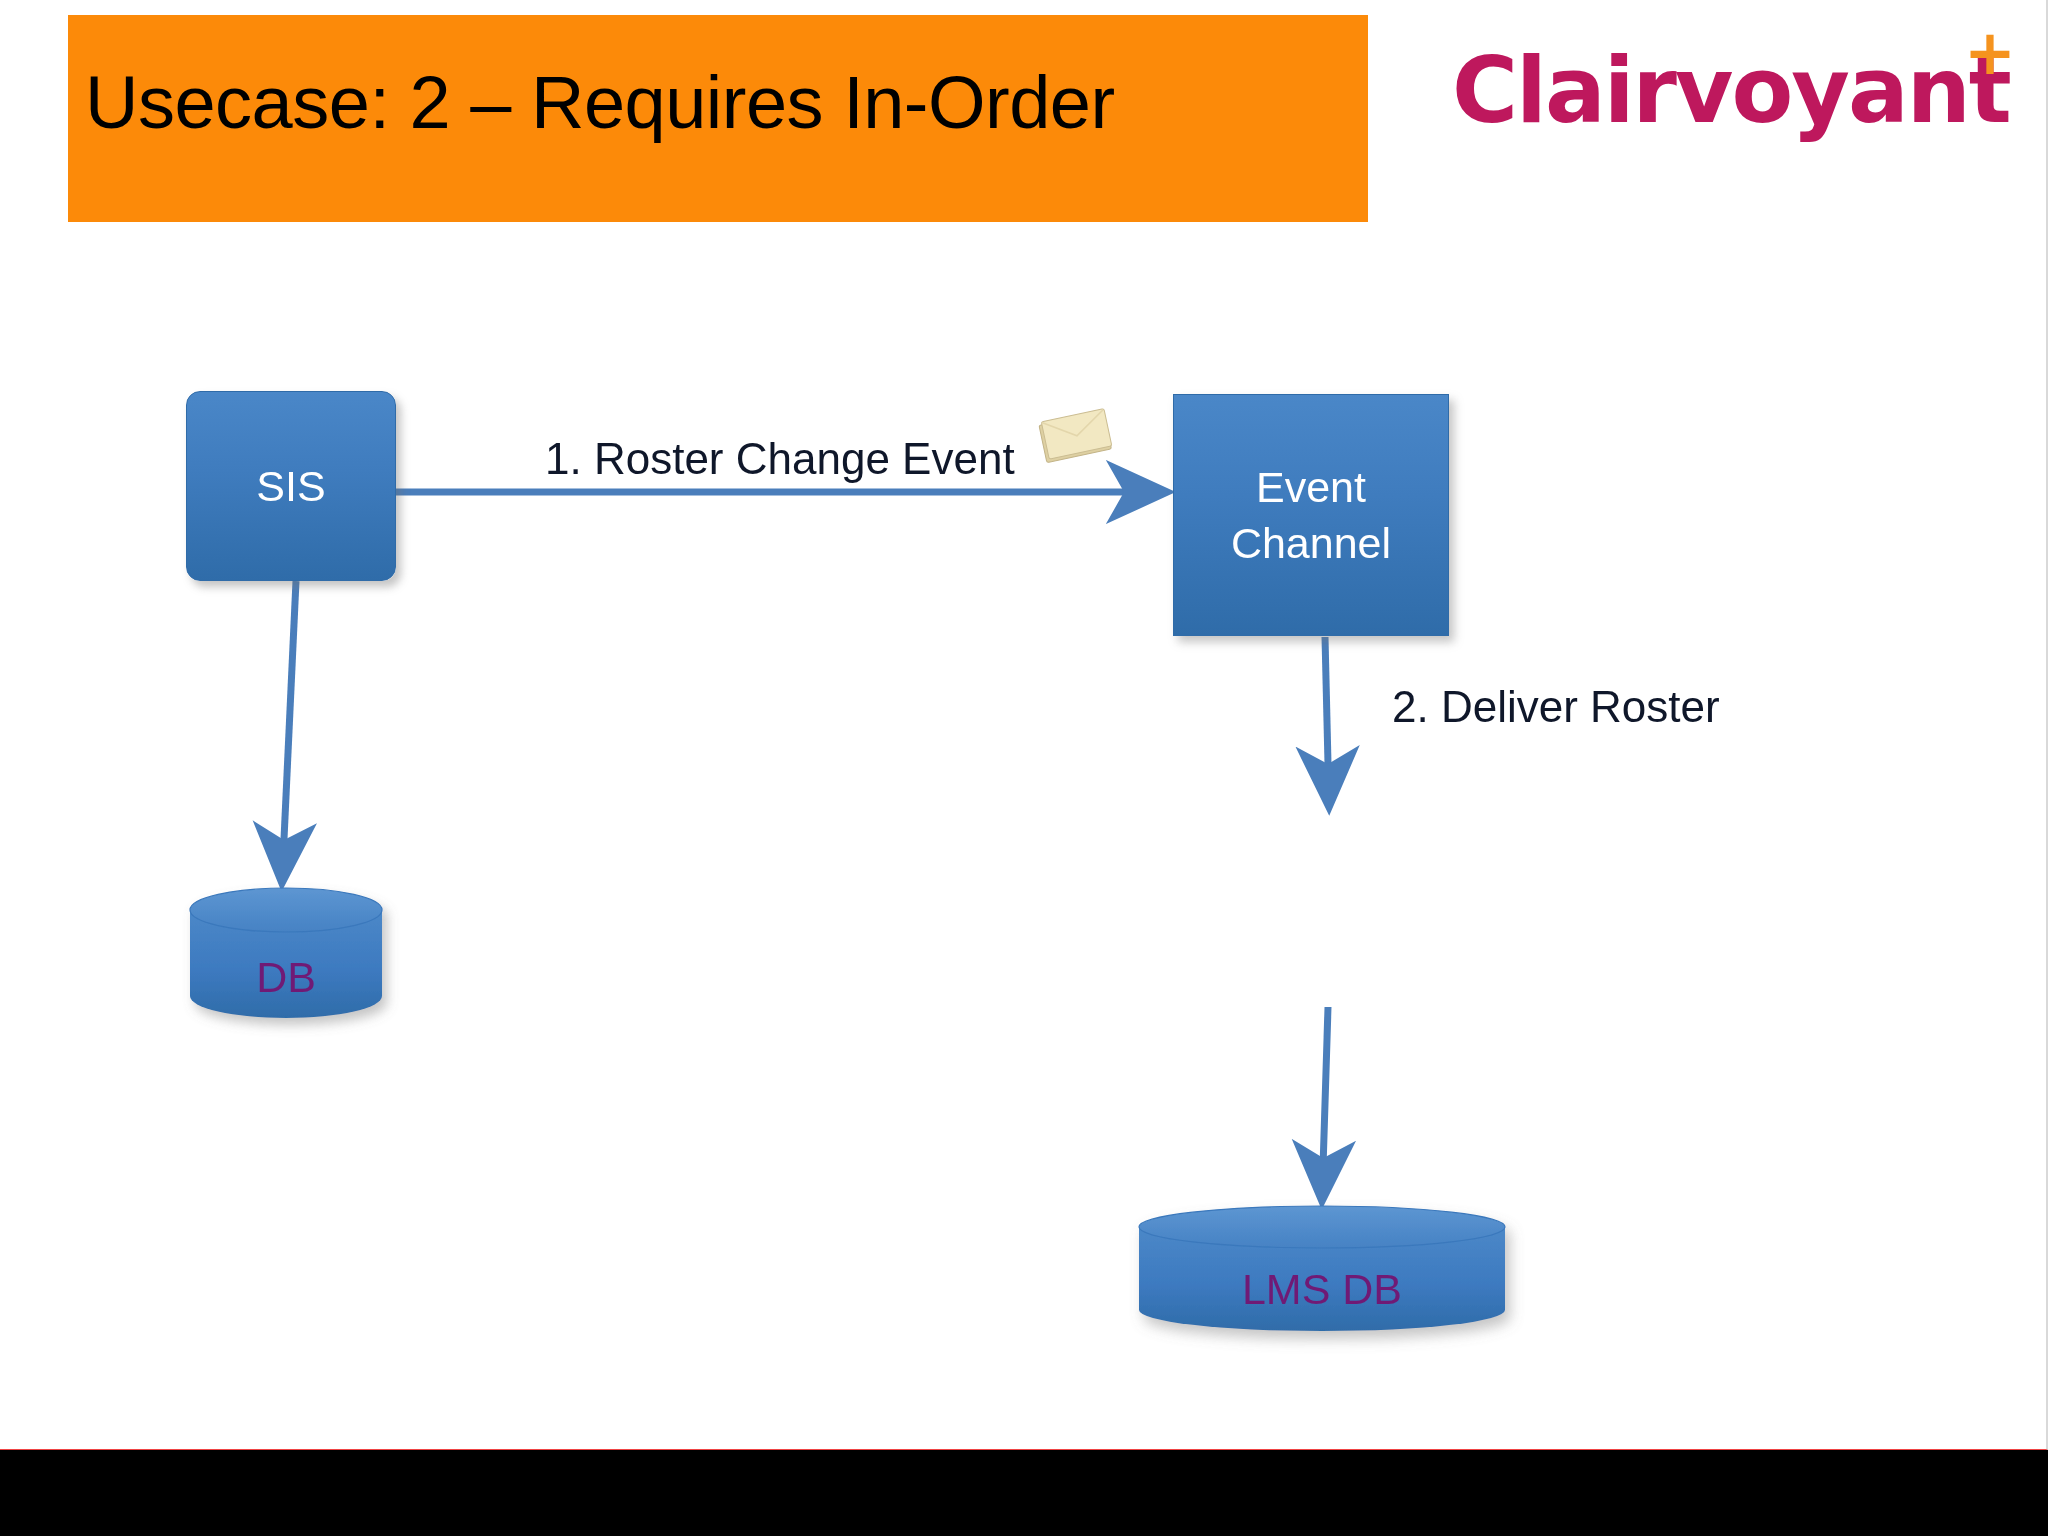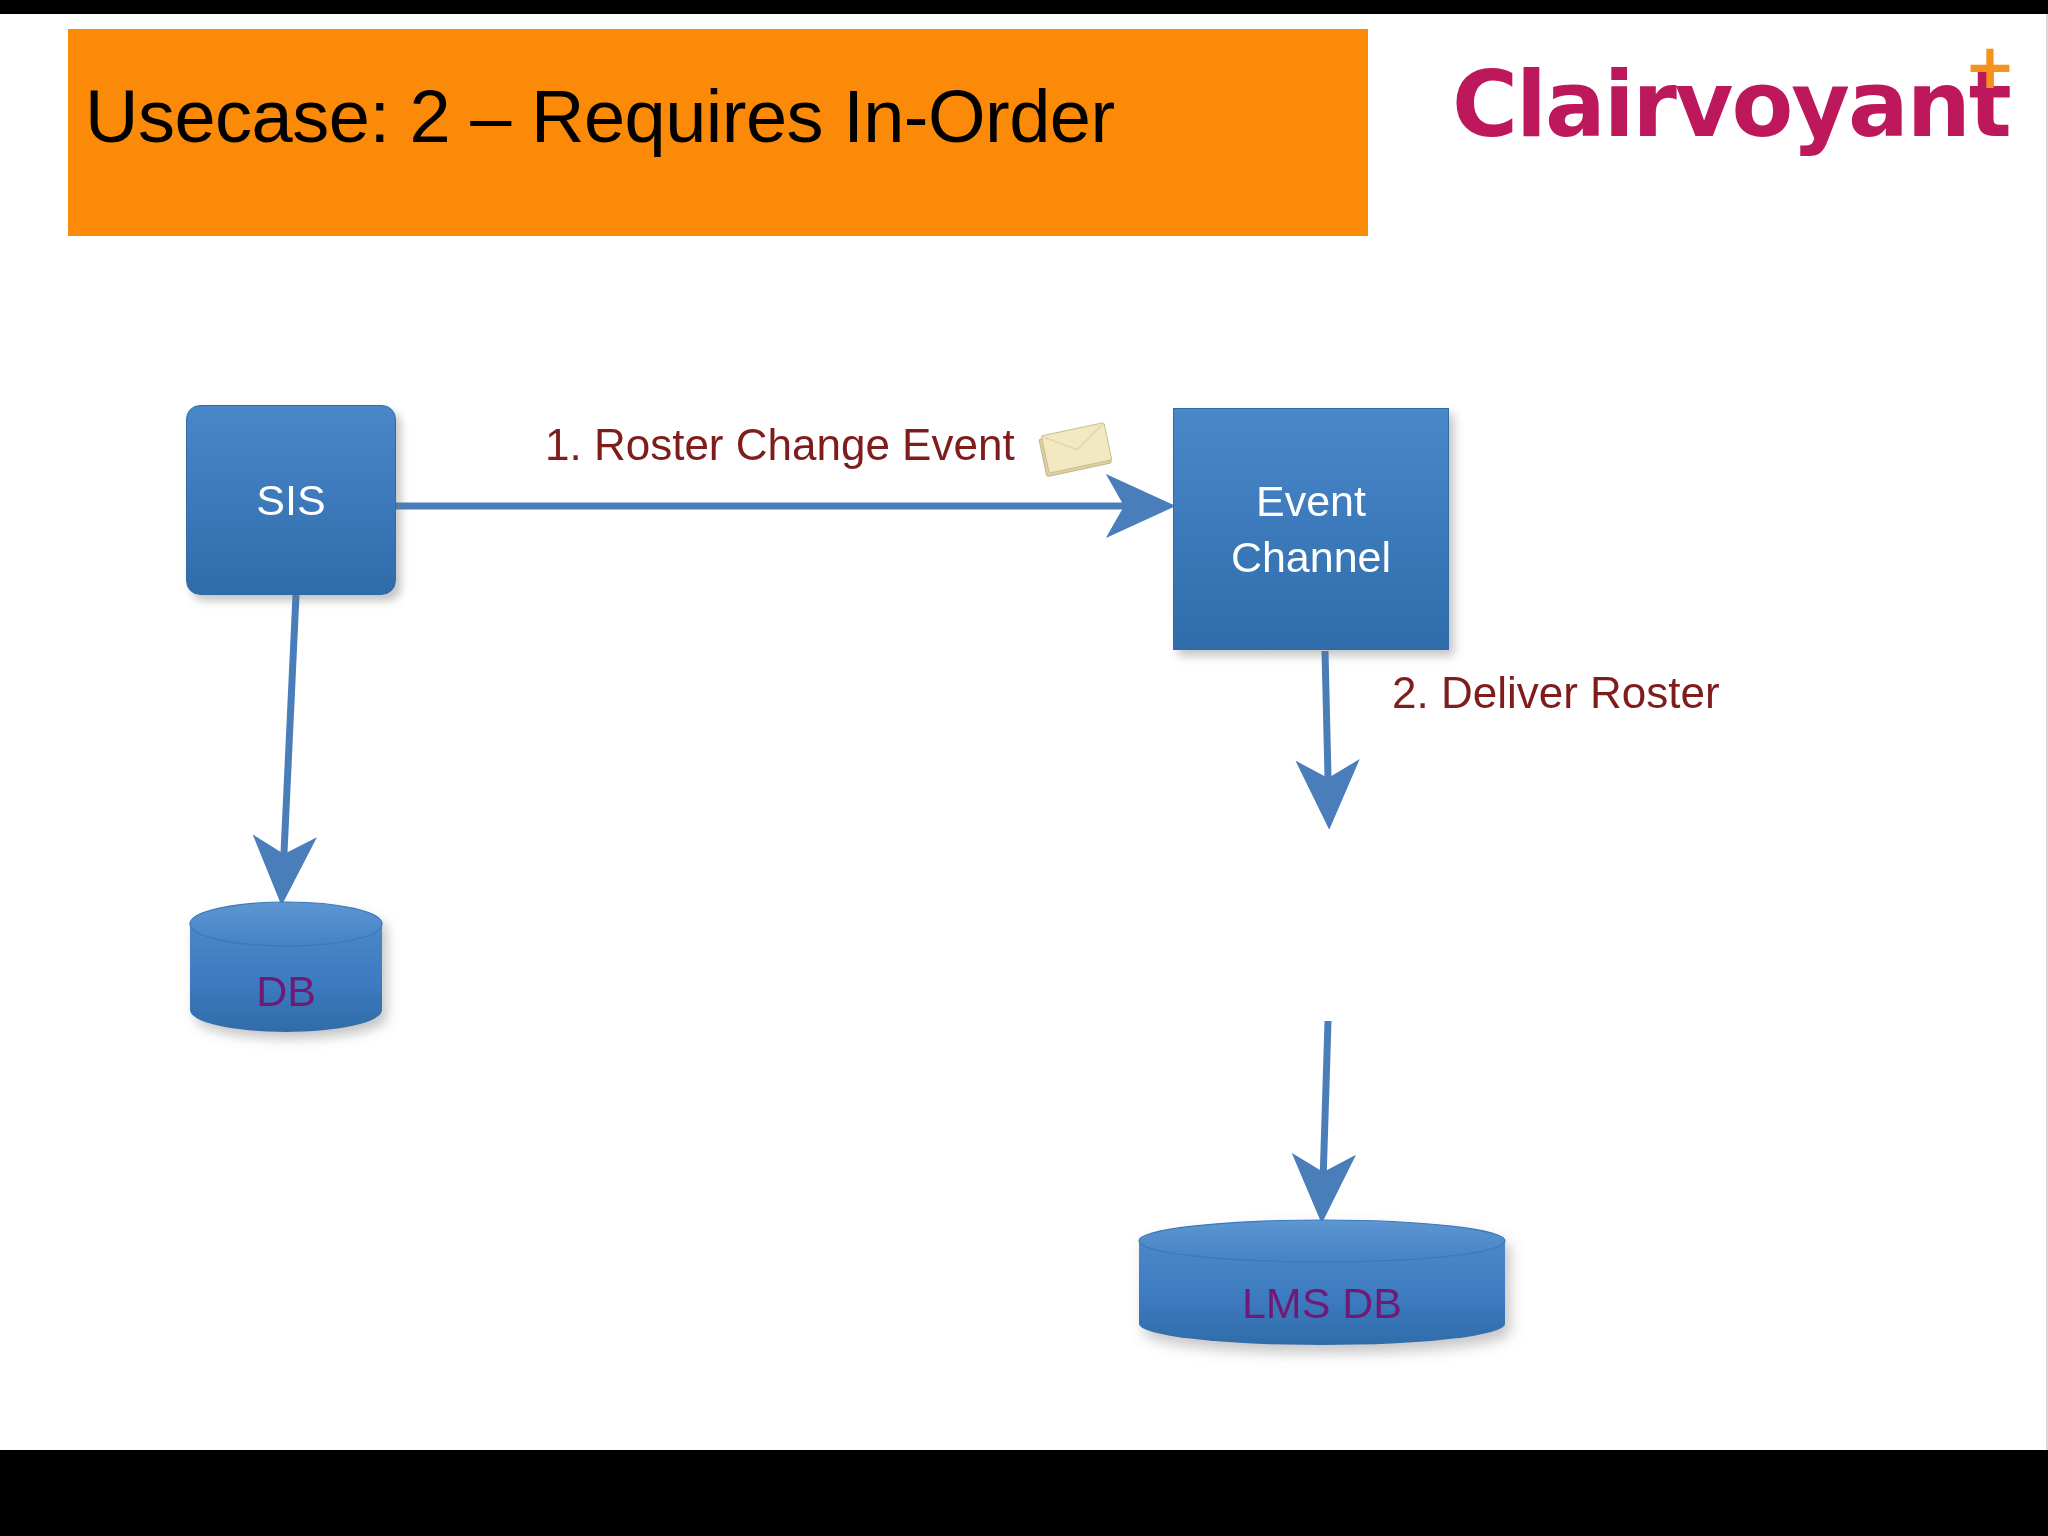--- a/index.html
+++ b/index.html
@@ -11,27 +11,27 @@
     width: 2048px;
     height: 1536px;
     overflow: hidden;
     font-family: "Liberation Sans", sans-serif;
   }
 
   
   #slide {
     position: absolute;
     left: 0;
-    top: 14px;
+    top: 0;
     width: 2048px;
     height: 1450px;
     background: #ffffff;
     box-sizing: border-box;
     border-right: 2px solid #d9d9d9;
-    border-bottom: 5px solid #ef4444;
+    border-bottom: 1px solid #ef4444;
     overflow: hidden;
   }
   #bottom-bar {
     position: absolute;
     left: 0;
     top: 1450px;
     width: 2048px;
     height: 86px;
     background: #000000;
   }
@@ -140,26 +140,27 @@
     width: 2048px;
     height: 1450px;
     z-index: 3;
     pointer-events: none;
     overflow: visible;
   }
 
   
   .edge-label {
     position: absolute;
-    color: #7f1d1d;
+    color: #0f172a;
     font-family: "Liberation Sans", sans-serif;
     font-size: 44px;
     line-height: 62px;
     white-space: nowrap;
     z-index: 7;
+    margin-top: 28px;
   }
   #label-1 { left: 545px;  top: 400px; }
   #label-2 { left: 1392px; top: 648px; white-space: normal; width: 380px; }
 
   
   #note-icon {
     position: absolute;
     left: 1037px;
     top: 408px;
     width: 78px;

